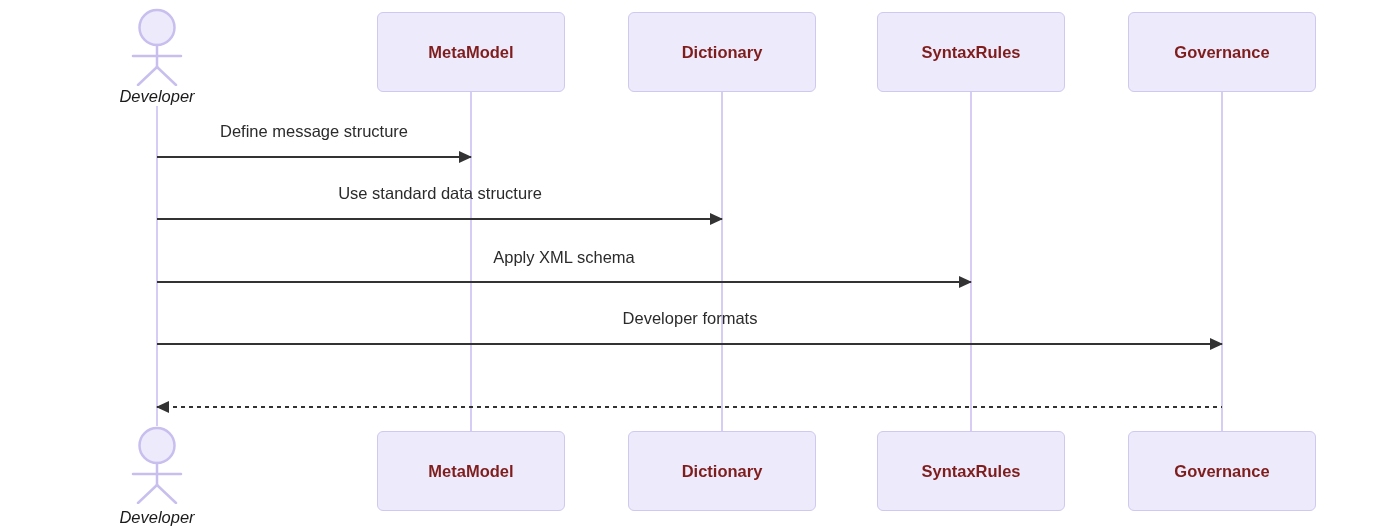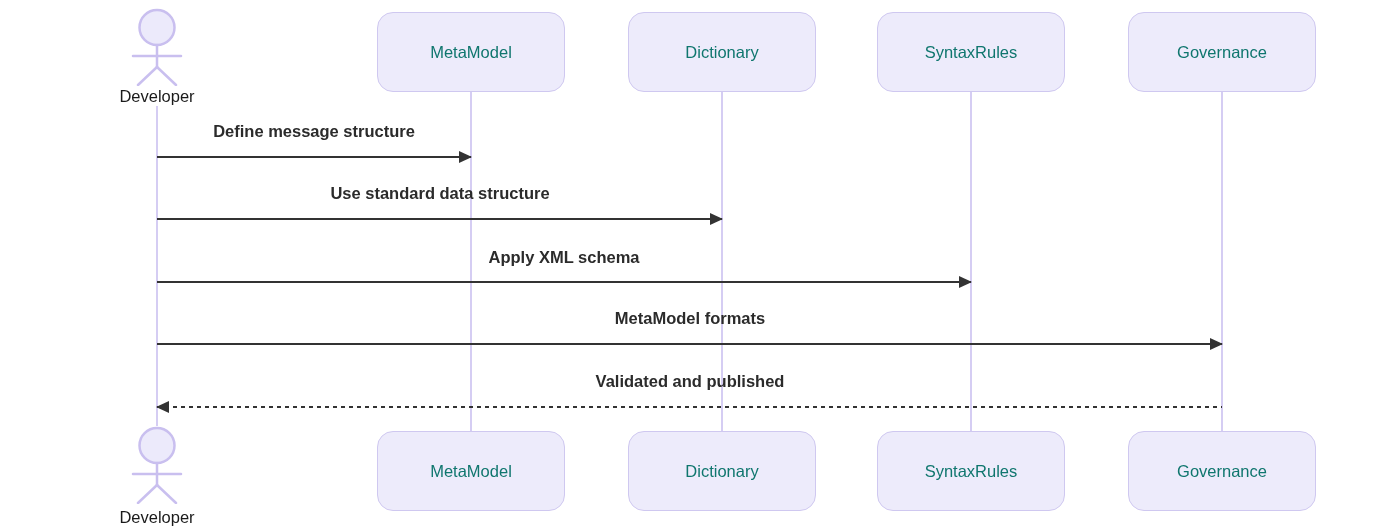--- a/index.html
+++ b/index.html
@@ -12,27 +12,28 @@
     overflow: hidden;
   }
 
   
   .pbox {
     position: absolute;
     width: 188px;
     height: 80px;
     background: #edebfb;
     border: 1px solid #cfc8f0;
-    border-radius: 16px;
+    border-radius: 6px;
     display: flex;
     align-items: center;
     justify-content: center;
     font-size: 16.5px;
-    color: #0f766e;
+    color: #7f1d1d;
     box-sizing: border-box;
+    font-weight: bold;
   }
   .pbox.row-top    { top: 12px; }
   .pbox.row-bottom { top: 431px; }
 
   
   .lifeline {
     position: absolute;
     width: 2px;
     background: #d5cdf3;
   }
@@ -40,21 +41,20 @@
   .lifeline.actor-line  { top: 106px; height: 320px; }
 
   
   .msg-label {
     position: absolute;
     transform: translateX(-50%);
     white-space: nowrap;
     font-size: 16.5px;
     line-height: 20px;
     color: #2b2b2b;
-    font-weight: bold;
   }
   .msg-line {
     position: absolute;
     height: 2px;
     background: #333333;
   }
   .msg-line.dashed {
     background: repeating-linear-gradient(90deg, #333333 0 4px, transparent 4px 8px);
   }
   .msg-line.arrow-right::after {
@@ -83,20 +83,21 @@
   .actor-figure.top    { top: 8px; }
   .actor-figure.bottom { top: 426px; }
   .actor-label {
     position: absolute;
     left: 157px;
     transform: translateX(-50%);
     white-space: nowrap;
     font-size: 16.5px;
     color: #1a1a1a;
     line-height: 18px;
+    font-style: italic;
   }
   .actor-label.top    { top: 87px; }
   .actor-label.bottom { top: 508px; }
 </style>
 </head>
 <body>
 
 <div id="canvas">
 
   <div class="lifeline actor-line" style="left:156px;"></div>
@@ -123,24 +124,23 @@
 
   <div class="msg-label" style="left:314px; top:121px">Define message structure</div>
   <div class="msg-line arrow-right" style="left:157px; top:156px; width:314px"></div>
 
   <div class="msg-label" style="left:440px; top:183px">Use standard data structure</div>
   <div class="msg-line arrow-right" style="left:157px; top:218px; width:565px"></div>
 
   <div class="msg-label" style="left:564px; top:247px">Apply XML schema</div>
   <div class="msg-line arrow-right" style="left:157px; top:281px; width:814px"></div>
 
-  <div class="msg-label" style="left:690px; top:308px">MetaModel formats</div>
+  <div class="msg-label" style="left:690px; top:308px">Developer formats</div>
   <div class="msg-line arrow-right" style="left:157px; top:343px; width:1065px"></div>
 
-  <div class="msg-label" style="left:690px; top:371px">Validated and published</div>
   <div class="msg-line dashed arrow-left" style="left:157px; top:406px; width:1065px"></div>
 
   <div class="pbox row-bottom" style="left:377px;">MetaModel</div>
   <div class="pbox row-bottom" style="left:628px;">Dictionary</div>
   <div class="pbox row-bottom" style="left:877px;">SyntaxRules</div>
   <div class="pbox row-bottom" style="left:1128px;">Governance</div>
 
   <svg class="actor-figure bottom" viewBox="0 0 70 78">
     <g stroke="#c9bfef" stroke-width="2.5" fill="none" stroke-linecap="round">
       <circle cx="35" cy="19.5" r="17.5" fill="#eceafb"></circle>

